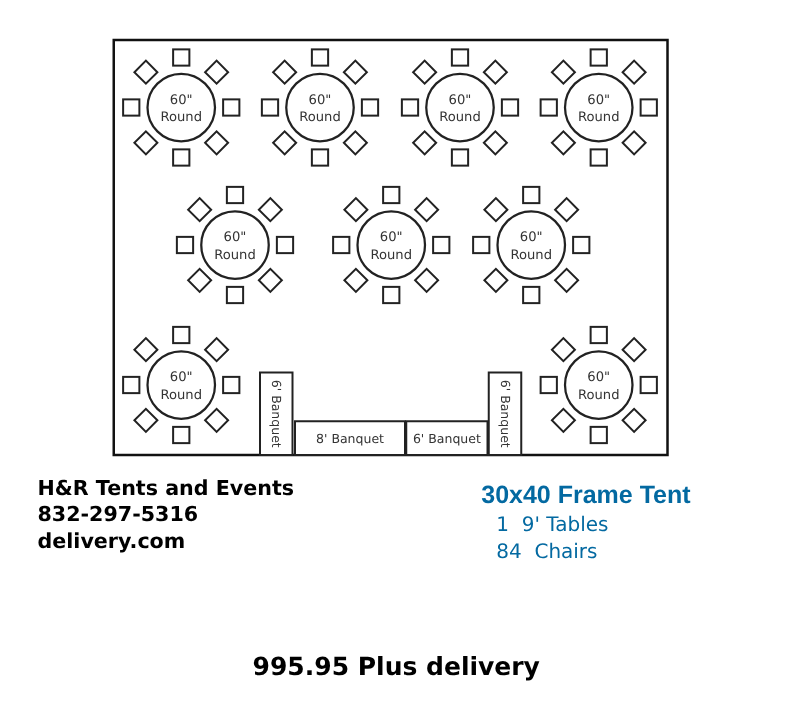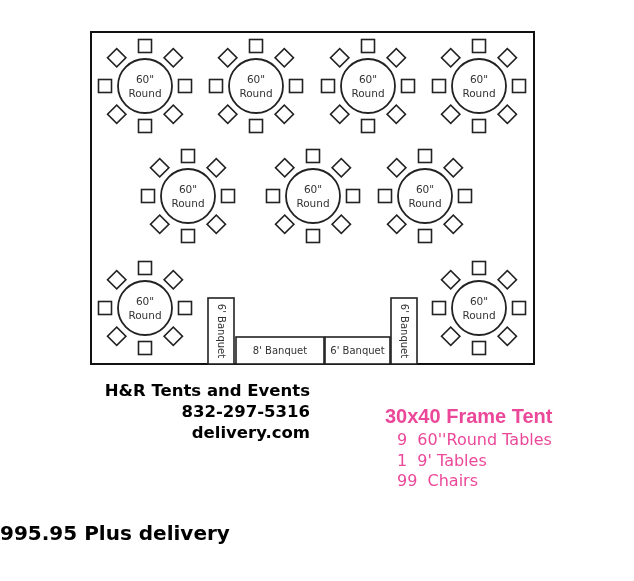--- a/index.html
+++ b/index.html
@@ -1,24 +1,24 @@
 <!DOCTYPE html>
 <html><head>
 <meta charset="utf-8">
 <style>
   html, body { margin: 0; padding: 0; background: #ffffff; }
   body { width: 634px; height: 581px; position: relative; overflow: hidden; font-family: "DejaVu Sans", sans-serif; }
   #tent { position: absolute; left: 0; top: 0; }
-  .company { position: absolute; left: 30px; top: 380px; width: 280px; text-align: right; font-family: "DejaVu Sans", sans-serif; font-weight: bold; font-size: 16.5px; line-height: 21px; color: #000; }
+  .company { position: absolute; left: 30px; top: 380px; width: 280px; text-align: left; font-family: "DejaVu Sans", sans-serif; font-weight: bold; font-size: 16.5px; line-height: 21px; color: #000; }
   .company div { white-space: nowrap; }
-  .specs { position: absolute; left: 385px; top: 384px; font-family: "Liberation Sans", sans-serif; color: #ec4899; margin-top: 20px; }
+  .specs { position: absolute; left: 385px; top: 384px; font-family: "Liberation Sans", sans-serif; color: #0369a1; }
   .specs .title { font-weight: bold; font-size: 20px; line-height: 24px; white-space: nowrap; }
   .specs .items { margin-left: 12px; margin-top: 2px; font-family: "DejaVu Sans", sans-serif; font-size: 16px; line-height: 20.5px; }
   .specs .items div { white-space: pre; }
-  .price { position: absolute; left: 0; top: 521px; width: 634px; font-family: "DejaVu Sans", sans-serif; font-weight: bold; font-size: 20px; color: #000; }
+  .price { position: absolute; left: 0; top: 521px; width: 634px; text-align: center; font-family: "DejaVu Sans", sans-serif; font-weight: bold; font-size: 20px; color: #000; }
   .price span { position: relative; left: 0px; }
   svg text { font-family: "DejaVu Sans", sans-serif; fill: #333; }
 </style>
 </head>
 <body>
 
 <svg id="tent" width="634" height="370" xmlns="http://www.w3.org/2000/svg">
     <rect x="91" y="32" width="443" height="332" fill="#fff" stroke="#111111" stroke-width="2"></rect>
     <g>
       <rect x="138.5" y="39.5" width="13" height="13" fill="#fff" stroke="#222" stroke-width="1.6" transform="rotate(0 145 46)"></rect>
@@ -157,21 +157,20 @@
 
 <div class="company">
   <div>H&amp;R Tents and Events</div>
   <div>832-297-5316</div>
   <div>delivery.com</div>
 </div>
 
 <div class="specs">
   <div class="title">30x40 Frame Tent</div>
   <div class="items">
-    <div>9  60''Round Tables</div>
     <div>1  9' Tables</div>
-    <div>99  Chairs</div>
+    <div>84  Chairs</div>
   </div>
 </div>
 
 <div class="price">
   <span>995.95 Plus delivery</span>
 </div>
 
 </body></html>

